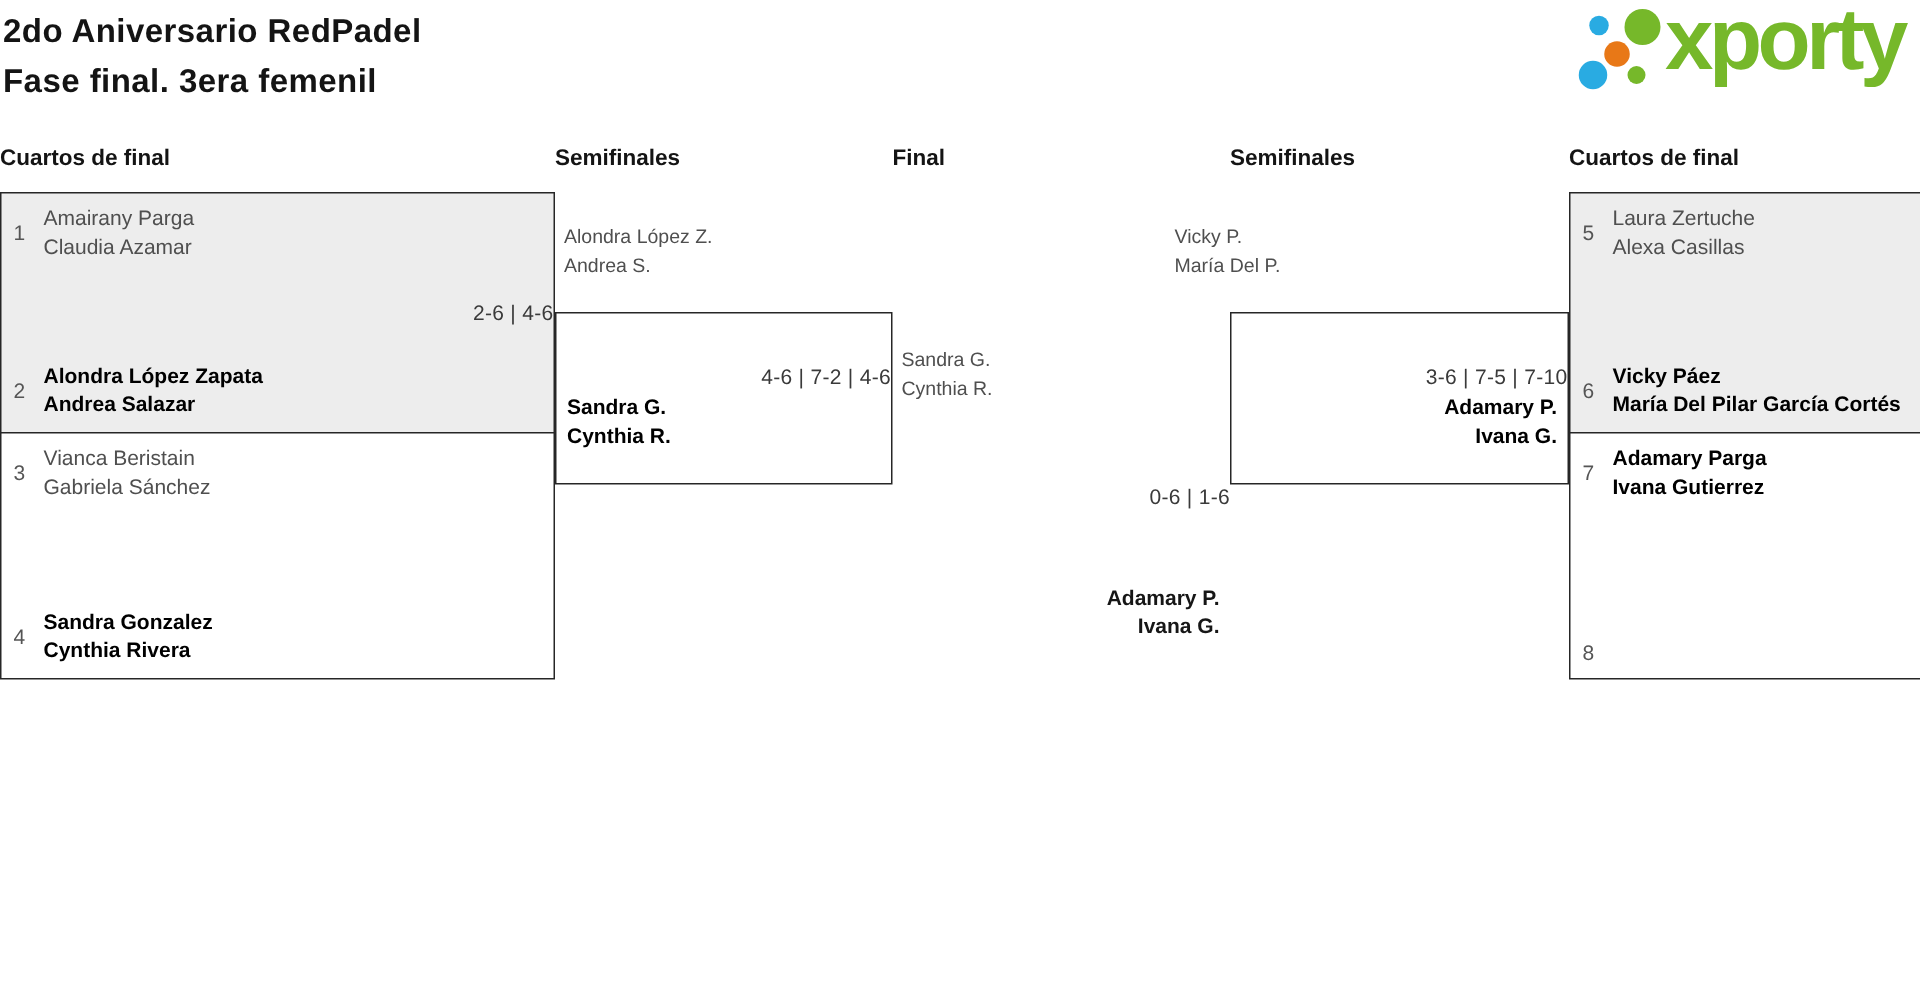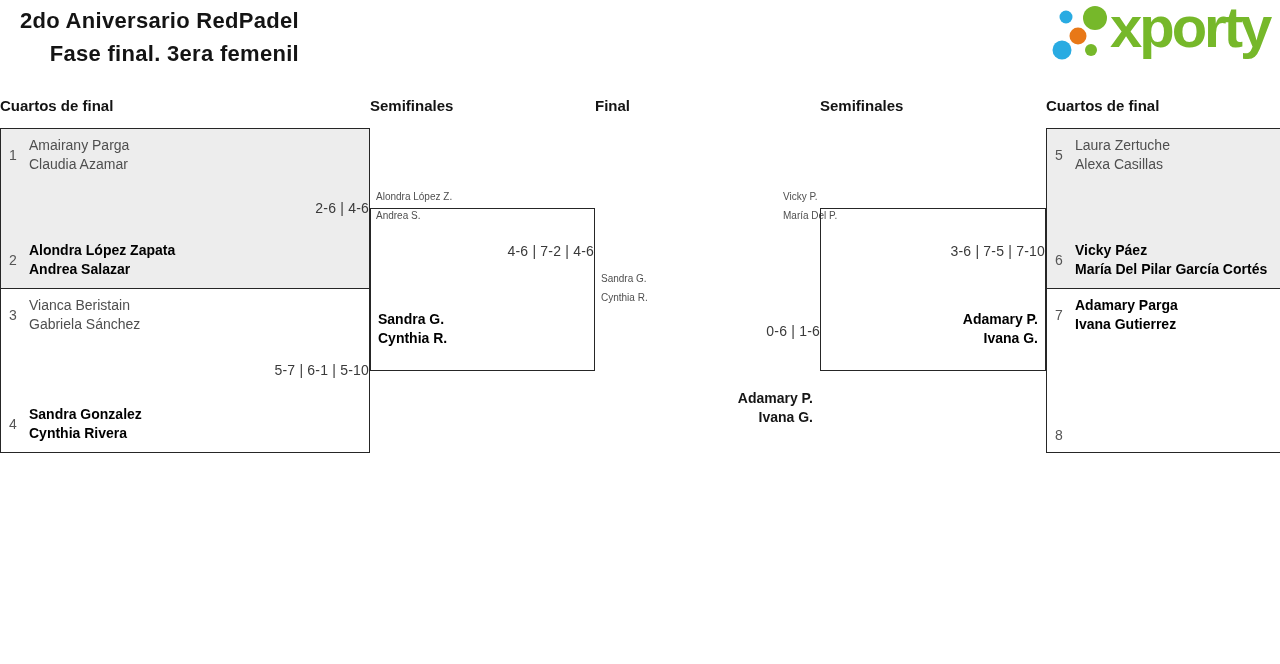--- a/index.html
+++ b/index.html
@@ -7,23 +7,23 @@
     position:relative;
     width:1280px;height:664px;
     overflow:hidden;
     font-family:"Liberation Sans",sans-serif;
     color:#111;
   }
   .abs{position:absolute;}
 
   
   .page-title{
-    left:20px;top:4px;
+    left:2px;top:4px;
     font-size:22px;font-weight:700;line-height:33px;
-    letter-spacing:.3px;color:#141414;text-align:right;
+    letter-spacing:.3px;color:#141414;
   }
   .logo{left:1048px;top:2px;width:232px;height:72px;}
   .logo-dots{position:absolute;left:0;top:0;}
   .logo-text{
     position:absolute;left:62px;top:-9px;
     font-size:58px;font-weight:700;letter-spacing:-3px;
     color:#76b82a;
   }
 
   
@@ -56,29 +56,29 @@
   .seed{
     flex:none;width:20px;
     font-size:14px;color:#555;
   }
   .names{font-size:14px;line-height:19px;color:#4f4f4f;}
   .winner .names{color:#000000;font-weight:700;}
   .score{
     font-size:14px;color:#3a3a3a;text-align:right;letter-spacing:.2px;
   }
 
-  .sf{width:225px;height:163px;top:208px;background:transparent;padding-left:32px;}
+  .sf{width:225px;height:115px;top:208px;background:transparent;padding-left:32px;}
   .sf-left-box{left:370px;}
   .sf-right-box{left:820px;width:226px;}
   .sf .score{position:absolute;left:0;top:34px;width:100%;}
   .sf .bottom-team{position:absolute;bottom:22px;left:7px;right:7px;}
   .sf-right-box .bottom-team{text-align:right;}
 
   
-  .float-names{font-size:10px;line-height:19px;color:#4f4f4f;margin-top:39px;}
+  .float-names{font-size:13px;line-height:19px;color:#4f4f4f;}
   .sf-left-top{left:376px;top:148px;width:212px;}
   .sf-right-top{left:783px;top:148px;width:212px;text-align:left;}
   .final-top{left:601px;top:230px;width:212px;}
   .final-score{left:595px;top:323px;width:225px;}
   .final-bottom{left:595px;top:389px;width:218px;text-align:right;}
   .final-bottom .names{color:#161616;font-weight:700;}
 </style>
 </head>
 <body>
 
@@ -123,21 +123,20 @@
 </div>
 
 <div class="match qf qf-2">
   <div class="team">
     <span class="seed">3</span>
     <div class="names">
       <div>Vianca Beristain</div>
       <div>Gabriela Sánchez</div>
     </div>
   </div>
-  <div class="score">5-7 | 6-1 | 5-10</div>
   <div class="team winner">
     <span class="seed">4</span>
     <div class="names">
       <div>Sandra Gonzalez</div>
       <div>Cynthia Rivera</div>
     </div>
   </div>
 </div>
 
 <div class="abs float-names sf-left-top">

